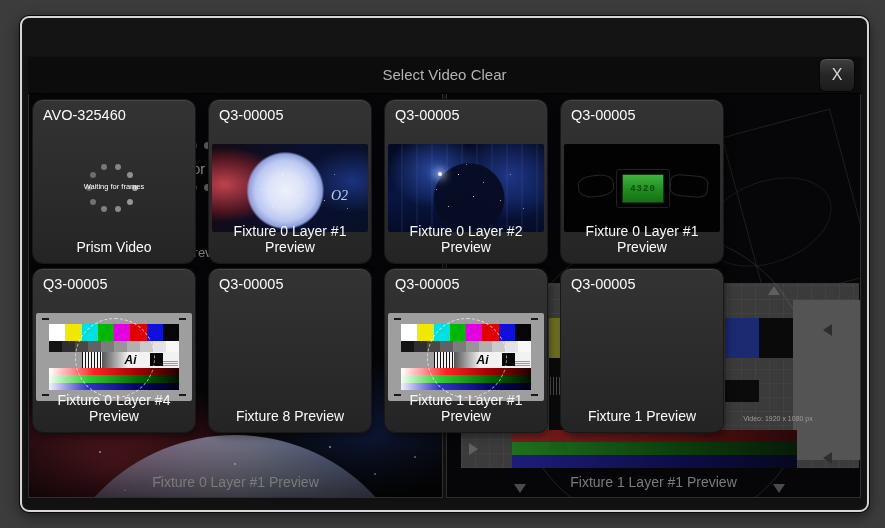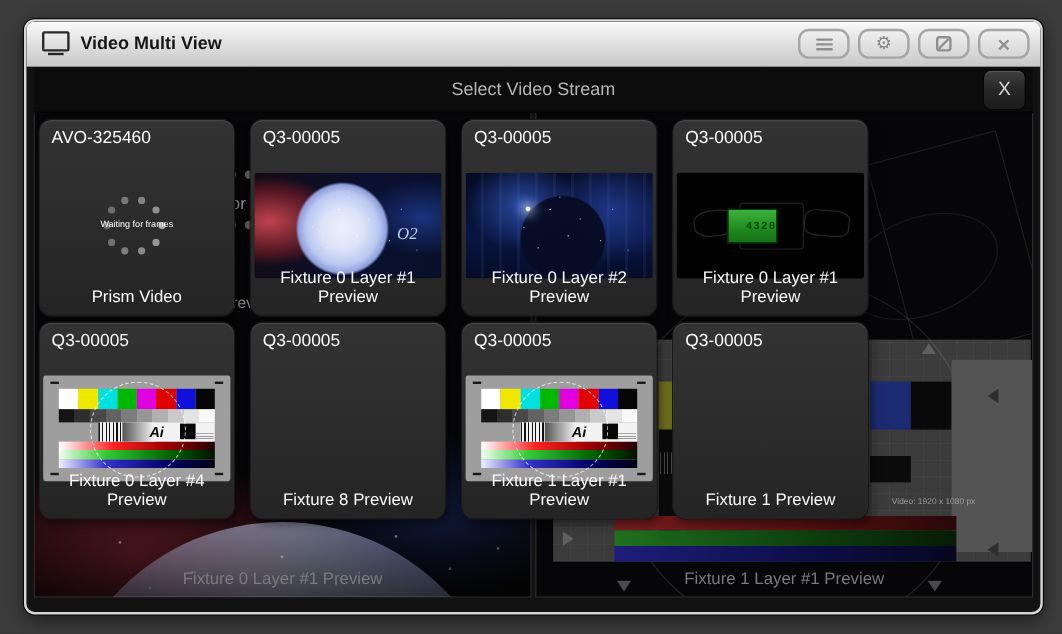--- a/index.html
+++ b/index.html
@@ -128,23 +128,23 @@
       radial-gradient(circle 36px at 52% 62%, rgba(7,12,36,.97) 0 96%, rgba(7,12,36,0) 100%),
       radial-gradient(ellipse 62px 50px at 30% 30%, rgba(70,120,255,.55), transparent 75%),
       radial-gradient(ellipse 72px 60px at 78% 35%, rgba(60,100,235,.45), transparent 75%),
       repeating-linear-gradient(90deg, transparent 0 13px, rgba(130,170,255,.07) 13px 15px),
       linear-gradient(#050a22,#081540 60%,#050c28);}
   .star-big{position:absolute;left:50px;top:28px;width:4px;height:4px;border-radius:50%;background:#fff;
       box-shadow:0 0 9px 3px rgba(200,220,255,.9);}
   
   .thumb-display{background:#020202;}
   .disp-frame{position:absolute;left:52px;top:25px;width:52px;height:37px;border:1px solid #1f1f1f;border-radius:3px;}
-  .disp-screen{position:absolute;left:42px;top:30px;width:40px;height:27px;
+  .disp-screen{position:absolute;left:58px;top:30px;width:40px;height:27px;
       background:linear-gradient(#3db23d,#1e8a1e 60%,#176e17);border:1px solid #0a3a0a;
-      display:flex;align-items:center;justify-content:flex-end;}
+      display:flex;align-items:center;justify-content:center;}
   .disp-text{font-family:"Liberation Mono",monospace;font-size:9px;font-weight:bold;
       color:#0c4d0c;letter-spacing:1px;}
   .disp-outline-left{position:absolute;left:14px;top:31px;width:34px;height:20px;
       border:1px solid #262626;border-radius:40%;transform:rotate(-6deg);}
   .disp-outline-right{position:absolute;right:12px;top:31px;width:36px;height:20px;
       border:1px solid #262626;border-radius:30%;transform:rotate(5deg);}
   
   .thumb-testcard{background:#9e9e9e;}
   .tc-circle{position:absolute;left:39px;top:5px;width:78px;height:78px;z-index:3;
       border:1px dashed rgba(255,255,255,.7);border-radius:50%;}
@@ -173,42 +173,20 @@
   .tc-red{flex:1;background:linear-gradient(to right,#fff 0,#ffd0d0 8%,#ff2222 35%,#990000 70%,#220000);}
   .tc-green{flex:1;background:linear-gradient(to right,#f0fff0 0,#33cc33 30%,#006600 70%,#001100);}
   .tc-bblue{flex:1;background:linear-gradient(to right,#f0f0ff 0,#3333cc 30%,#000066 70%,#000011);}
 </style>
 </head>
 <body>
 
 <div class="screen">
   <div class="window">
 
-    <div class="titlebar">
-      <div class="win-icon"></div>
-      <div class="win-title">Video Multi View</div>
-      <div class="win-controls">
-        <div class="wbtn">
-          <span class="i-menu">
-              <span></span>
-              <span></span>
-              <span></span>
-            </span>
-        </div>
-        <div class="wbtn">
-          <span class="i-gear">⚙</span>
-        </div>
-        <div class="wbtn">
-          <span class="i-resize"></span>
-        </div>
-        <div class="wbtn">
-          <span class="i-close">×</span>
-        </div>
-      </div>
-    </div>
 
     <div class="body">
 
       <div class="panes">
         <div class="pane">
           <div class="ghost-spinner">
             <span style="left:49px;top:28px;opacity:.9"></span>
               <span style="left:44px;top:42px;opacity:.8"></span>
             <span style="left:32px;top:48px;opacity:.7"></span>
               <span style="left:18px;top:48px;opacity:.6"></span>
@@ -248,21 +226,21 @@
           <div class="arr a-r1"></div>
           <div class="arr a-r2"></div>
           <div class="arr a-l1"></div>
           <div class="arr a-b1"></div>
           <div class="arr a-b2"></div>
           <div class="pane-label">Fixture 1 Layer #1 Preview</div>
         </div>
       </div>
 
       <div class="selectbar">
-        <div class="sel-title">Select Video Stream</div>
+        <div class="sel-title">Select Video Clear</div>
         <div class="btn-dark btn-x">X</div>
       </div>
 
       <div class="tile c0 r0">
         <div class="tile-src">AVO-325460</div>
         <div class="spinner">
           <span style="left:50px;top:29px;opacity:1"></span>
             <span style="left:45px;top:43px;opacity:.9"></span>
           <span style="left:33px;top:50px;opacity:.8"></span>
             <span style="left:19px;top:50px;opacity:.7"></span>

